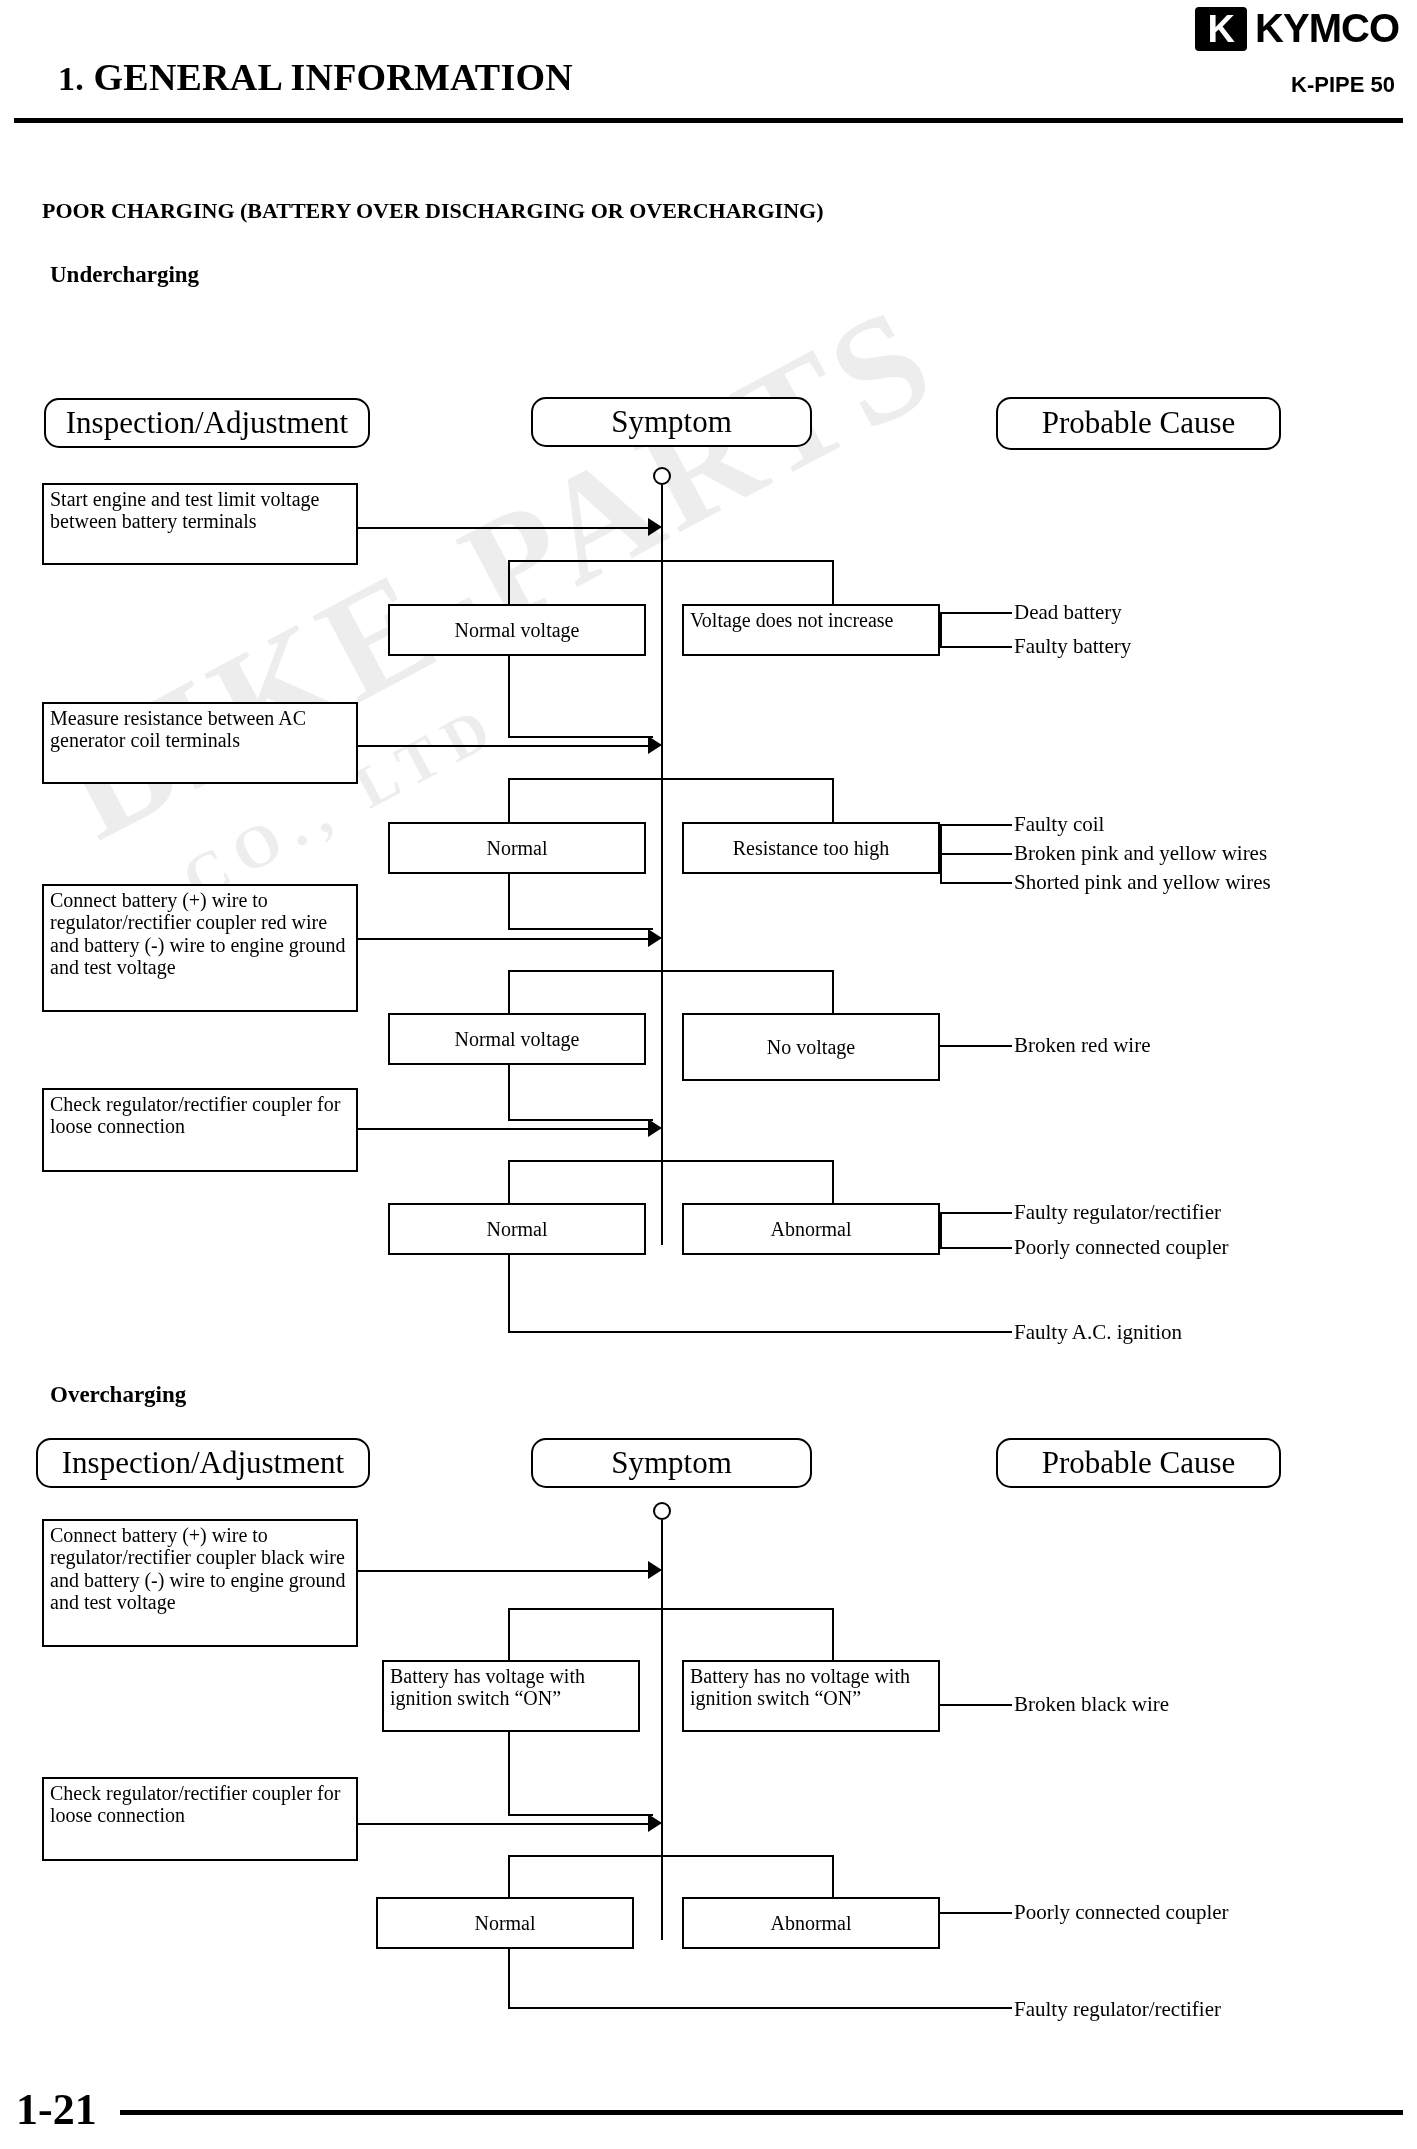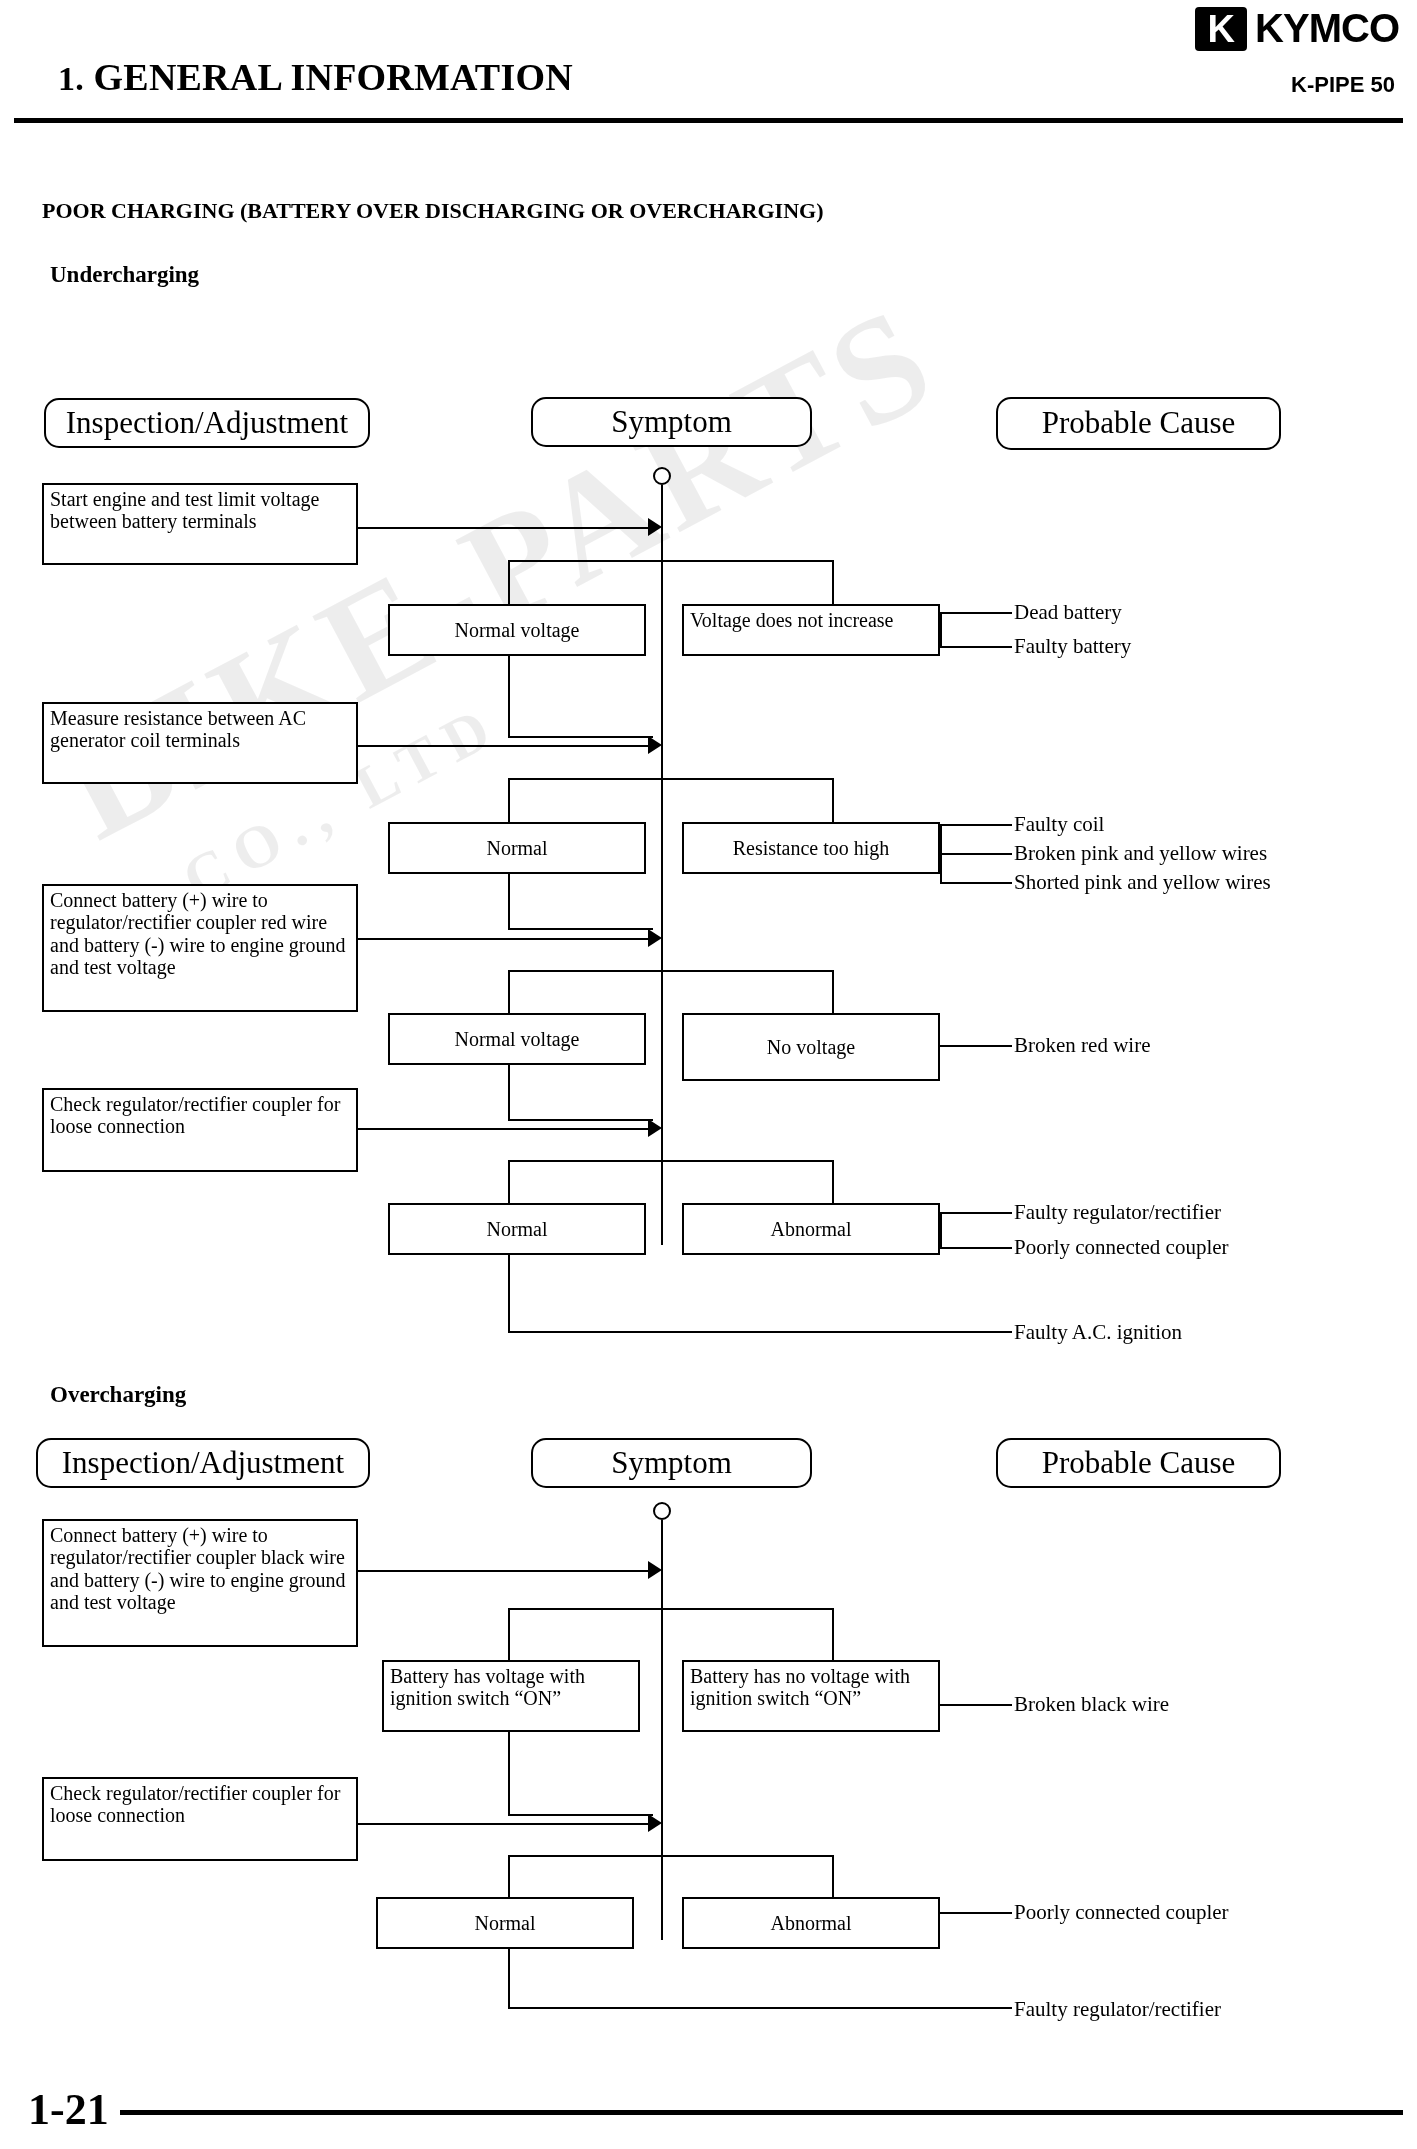--- a/index.html
+++ b/index.html
@@ -93,21 +93,21 @@
     font-weight:bold;
     font-size:150px;
     letter-spacing:6px;
     pointer-events:none;
     user-select:none;
   }
   .wm .l2 { font-size:60px; letter-spacing:12px; display:block; margin-top:10px; margin-left:60px;}
 
   
   .footer-num {
-    position:absolute; left:28px; bottom:14px;
+    position:absolute; left:16px; bottom:14px;
     font-weight:bold; font-size:44px;
   }
   .footer-rule {
     position:absolute; left:120px; bottom:34px; width:1283px; height:5px; background:#000;
   }
 </style>
 </head>
 <body>
 
 <div class="page">

